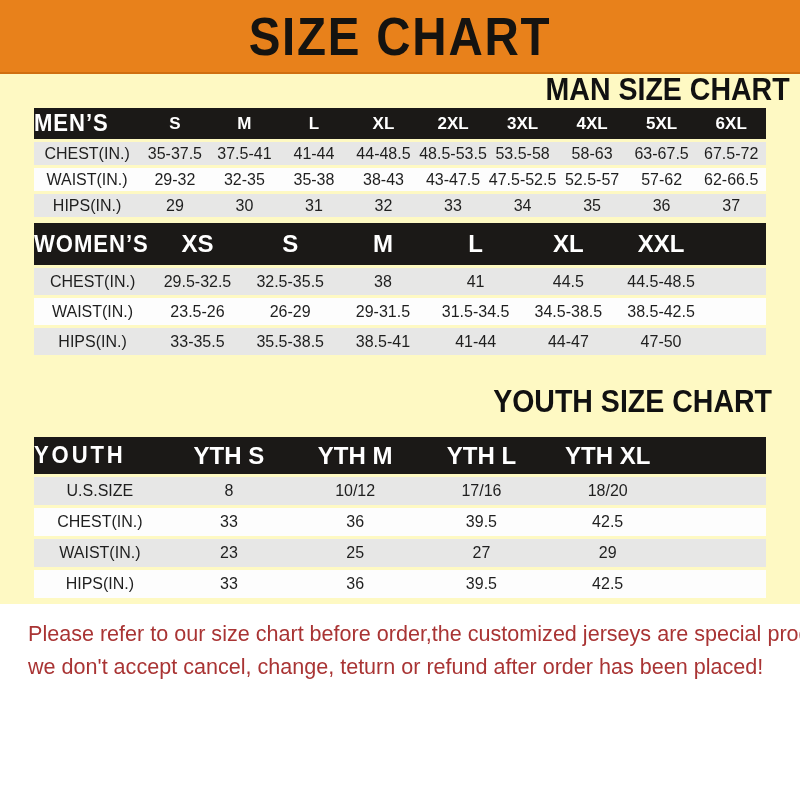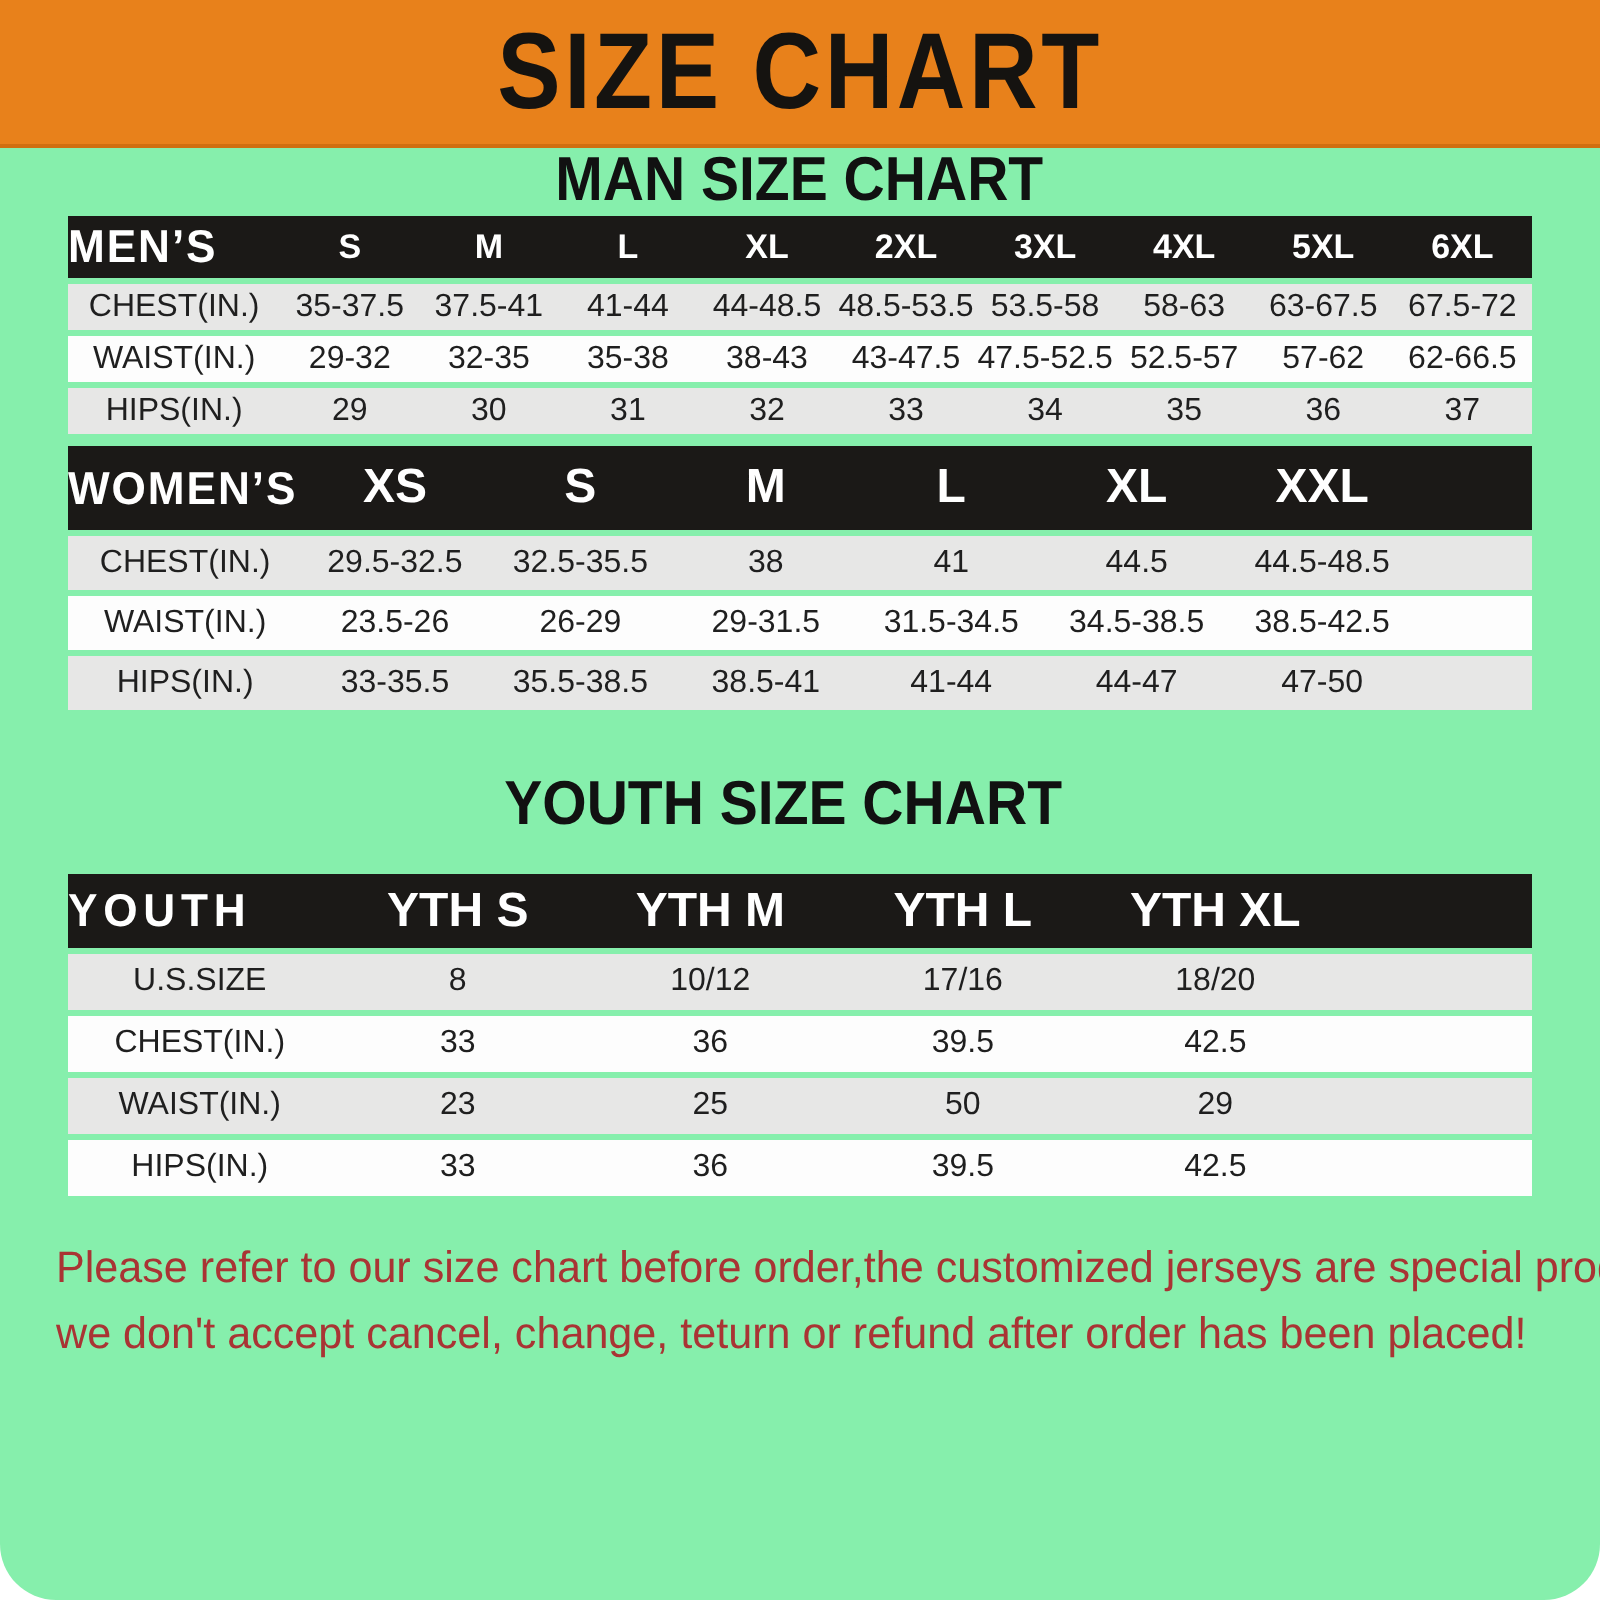--- a/index.html
+++ b/index.html
@@ -6,24 +6,23 @@
     margin: 0;
     padding: 0;
     background: #ffffff;
     width: 800px;
     height: 800px;
     overflow: hidden;
     font-family: "Liberation Sans", sans-serif;
   }
   .page {
     width: 800px;
-    height: 800px;
-    background: #86efac;
+    height: 604px;
+    background: #fef9c3;
     position: relative;
-    border-radius: 28px;
   }
   
   .banner {
     height: 72px;
     background: #e8811b;
     border-bottom: 2px solid #d06f10;
     display: flex;
     align-items: center;
     justify-content: center;
   }
@@ -32,21 +31,21 @@
     font-size: 54px;
     font-weight: 800;
     letter-spacing: 2px;
     transform: scaleX(0.88);
     transform-origin: center;
     white-space: nowrap;
     line-height: 1;
   }
   
   .section-heading {
-    text-align: center;
+    text-align: right;
     margin: 0;
     padding: 0;
     line-height: 1;
   }
   .section-heading span {
     display: inline-block;
     color: #111111;
     font-size: 31px;
     font-weight: 800;
     letter-spacing: 0px;
@@ -292,21 +291,21 @@
               <td>33</td>
               <td>36</td>
               <td>39.5</td>
               <td>42.5</td>
               <td></td>
             </tr>
             <tr class="stripe">
               <td class="row-label">WAIST(IN.)</td>
               <td>23</td>
               <td>25</td>
-              <td>50</td>
+              <td>27</td>
               <td>29</td>
               <td></td>
             </tr>
             <tr class="plain">
               <td class="row-label">HIPS(IN.)</td>
               <td>33</td>
               <td>36</td>
               <td>39.5</td>
               <td>42.5</td>
               <td></td>

